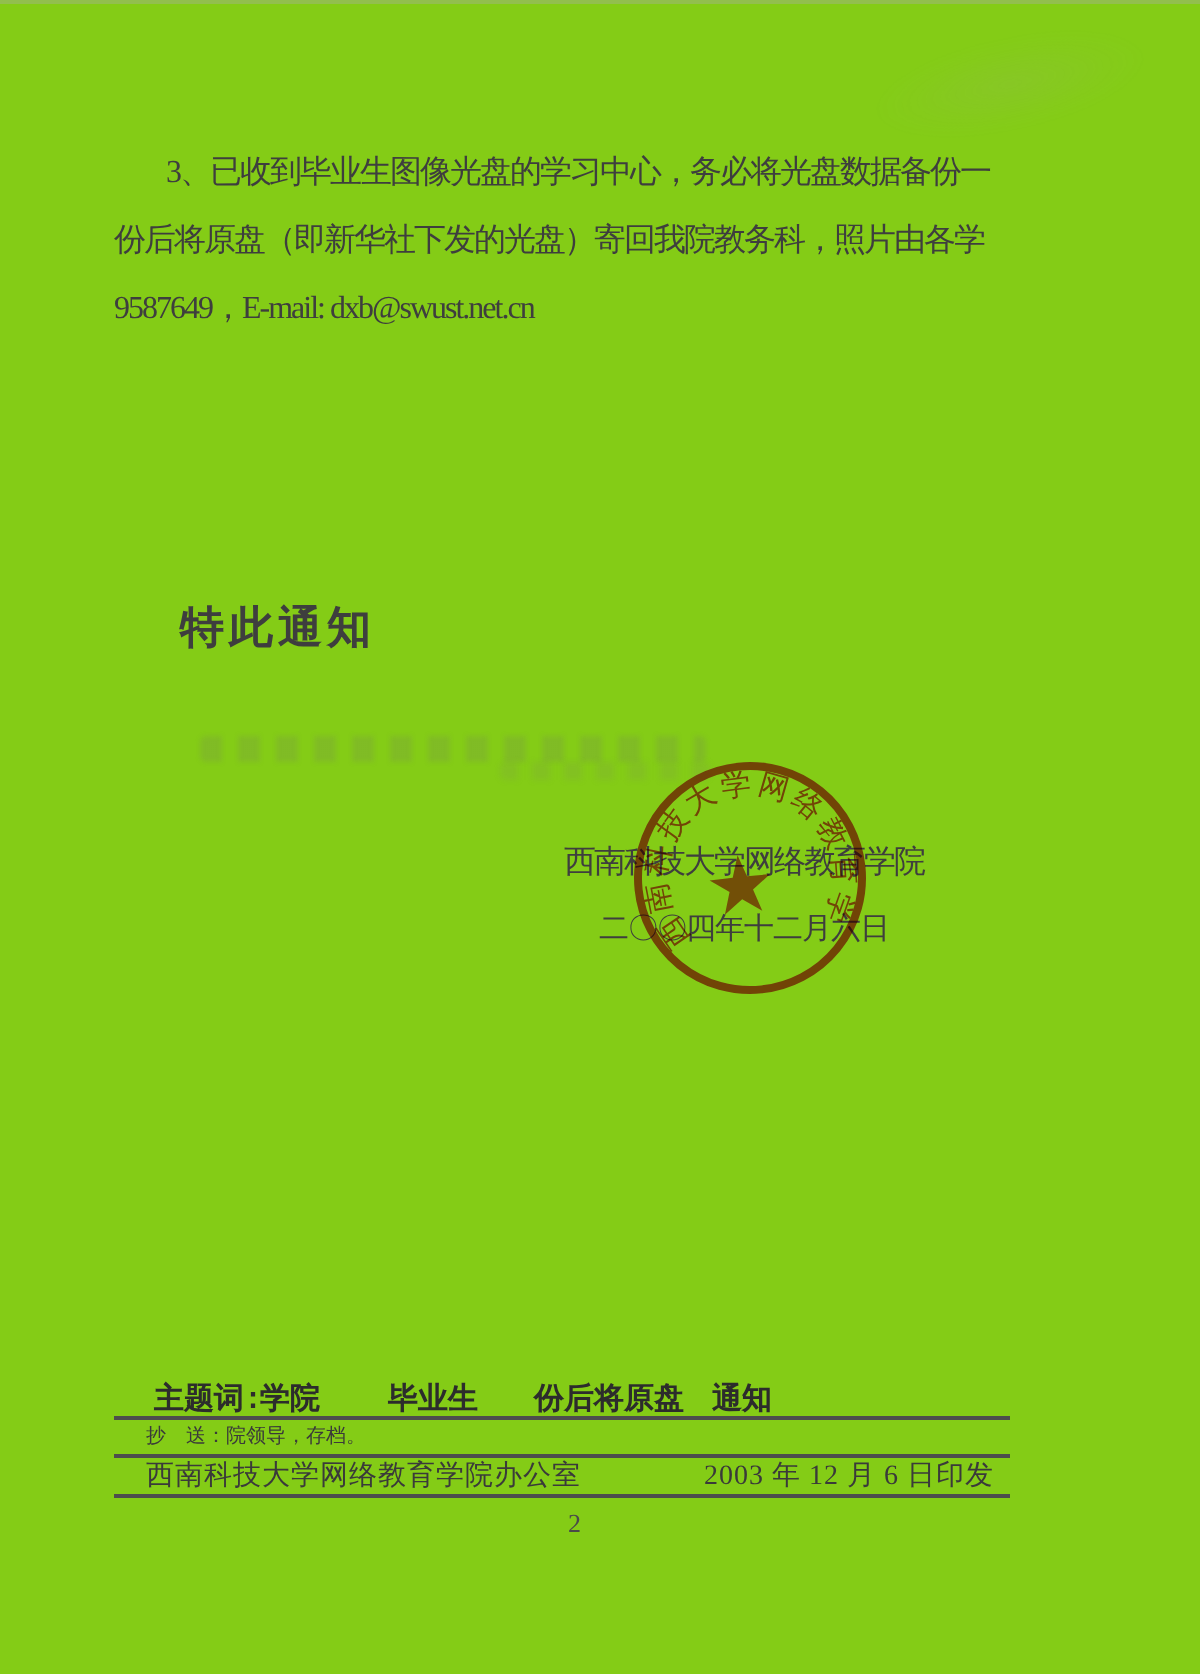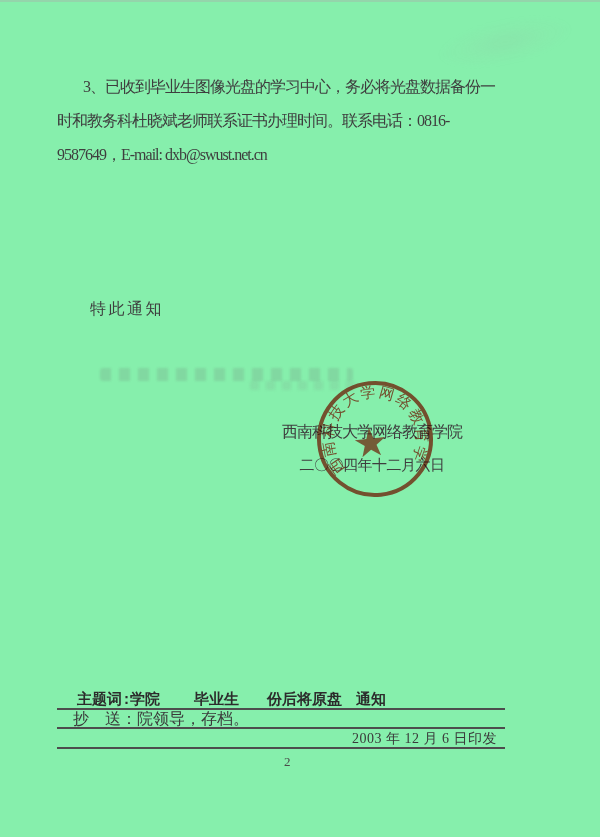--- a/index.html
+++ b/index.html
@@ -1,33 +1,33 @@
 <!DOCTYPE html>
 <html style="--seal-color: #d7422e;"><head>
 <meta charset="utf-8">
 <style>
   html,body{margin:0;padding:0;background:#888;}
   .page{
     position:relative;width:600px;height:837px;margin:0 auto;
-    background:#86efac;overflow:hidden;
+    background:#84cc16;overflow:hidden;
     font-family:"Liberation Serif","DejaVu Serif",serif;
     color:#3e3e3e;
   }
   .scan-edge{position:absolute;top:0;left:0;width:100%;height:2px;background:rgba(170,170,170,.38);}
 
   
   .body-lines{
     position:absolute;left:57px;top:70px;width:470px;
     font-size:16px;letter-spacing:-1px;line-height:34px;white-space:nowrap;
   }
   .body-lines .line{height:34px;}
   .body-lines .indent{text-indent:26px;}
   .closing{
     position:absolute;left:90px;top:299px;
-    font-size:16px;letter-spacing:2.5px;
+    font-size:22px;letter-spacing:2.5px;font-weight:bold;
   }
 
   
   .sig-block{position:absolute;left:252px;top:422px;width:240px;text-align:center;}
   .sig-line{font-size:16px;letter-spacing:-1px;line-height:19px;}
   .sig-date{margin-top:15px;font-size:15px;letter-spacing:-0.5px;line-height:19px;}
 
   
   .seal{
     position:absolute;left:295px;top:359px;width:160px;height:160px;
@@ -67,21 +67,21 @@
     font-family:Liberation Mono, monospace;
     font-weight:bold;font-size:15px;color:#2c2c2c;line-height:16px;
   }
   .kw-row span{position:absolute;top:0;white-space:nowrap;}
   .kw-label{left:73px;}
   .kw0{left:126px;}
   .kw1{left:190px;}
   .kw2{left:263px;}
   .kw3{left:352px;text-align:center;}
   .cc-row{
-    position:absolute;top:711px;left:73px;font-size:16px;letter-spacing:0;
+    position:absolute;top:711px;left:73px;font-size:10px;letter-spacing:0;
     color:#3a3a3a;line-height:16px;white-space:nowrap;
   }
   .issuer{
     position:absolute;top:731px;left:73px;font-size:14px;color:#3a3a3a;
     line-height:15px;letter-spacing:0.5px;white-space:nowrap;
   }
   .print-date{
     position:absolute;top:731px;right:103px;font-size:14px;color:#3a3a3a;
     line-height:15px;letter-spacing:0.5px;white-space:nowrap;
   }
@@ -89,21 +89,21 @@
 </style>
 </head>
 <body>
 
 <div class="page">
   <div class="scan-edge"></div>
   <div class="artifact-streak"></div>
 
   <div class="body-lines">
     <div class="line indent">3、已收到毕业生图像光盘的学习中心，务必将光盘数据备份一</div>
-    <div class="line">时和教务科杜晓斌老师联系证书办理时间。联系电话：0816-</div>
+    <div class="line">份后将原盘（即新华社下发的光盘）寄回我院教务科，照片由各学</div>
     <div class="line">9587649，E-mail: dxb@swust.net.cn</div>
   </div>
 
   <div class="closing">特此通知</div>
 
   <div class="artifact-band"></div>
   <div class="artifact-band2"></div>
 
   <div class="sig-block">
     <div class="sig-line">西南科技大学网络教育学院</div>
@@ -128,17 +128,18 @@
     <span class="kw2">份后将原盘</span>
     <span class="kw3">通知</span>
   </div>
   <div class="footer-rule rule1"></div>
 
   <div class="cc-row">
     <span>抄　送：</span><span>院领导，存档。</span>
   </div>
   <div class="footer-rule rule2"></div>
 
+  <div class="issuer">西南科技大学网络教育学院办公室</div>
   <div class="print-date">2003 年 12 月 6 日印发</div>
   <div class="footer-rule rule3"></div>
 
   <div class="page-number">2</div>
 </div>
 
 </body></html>

